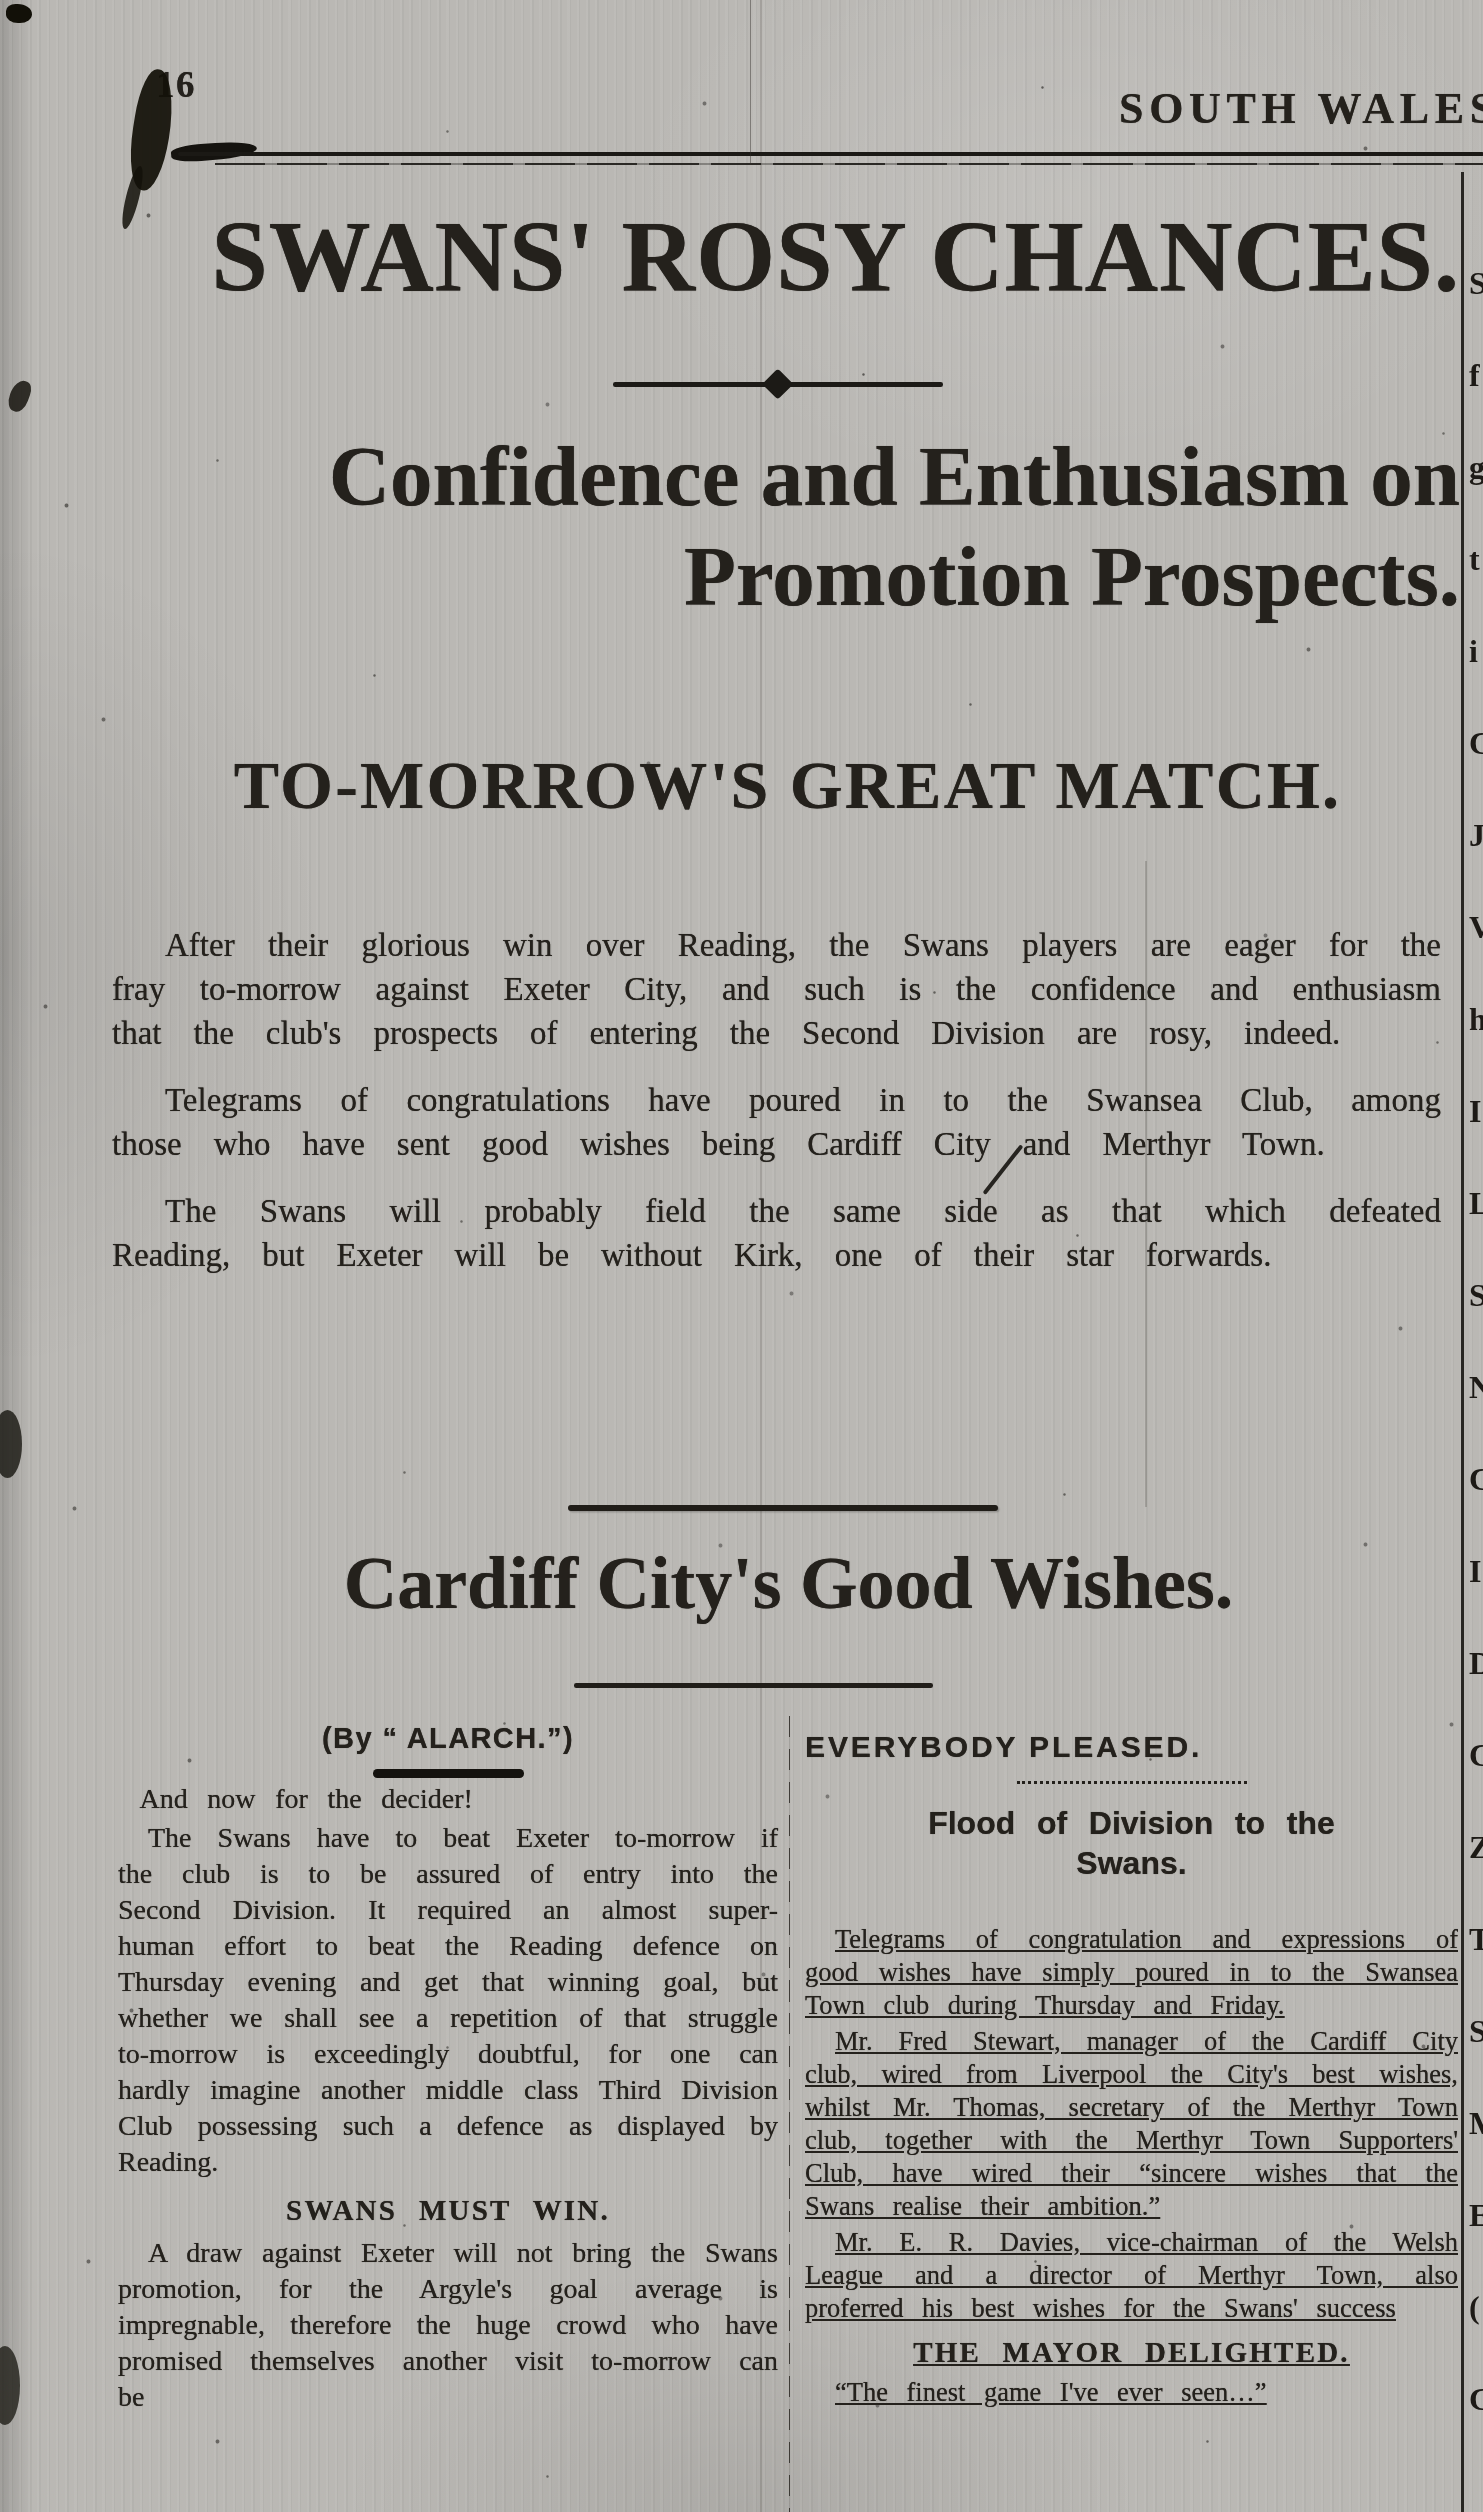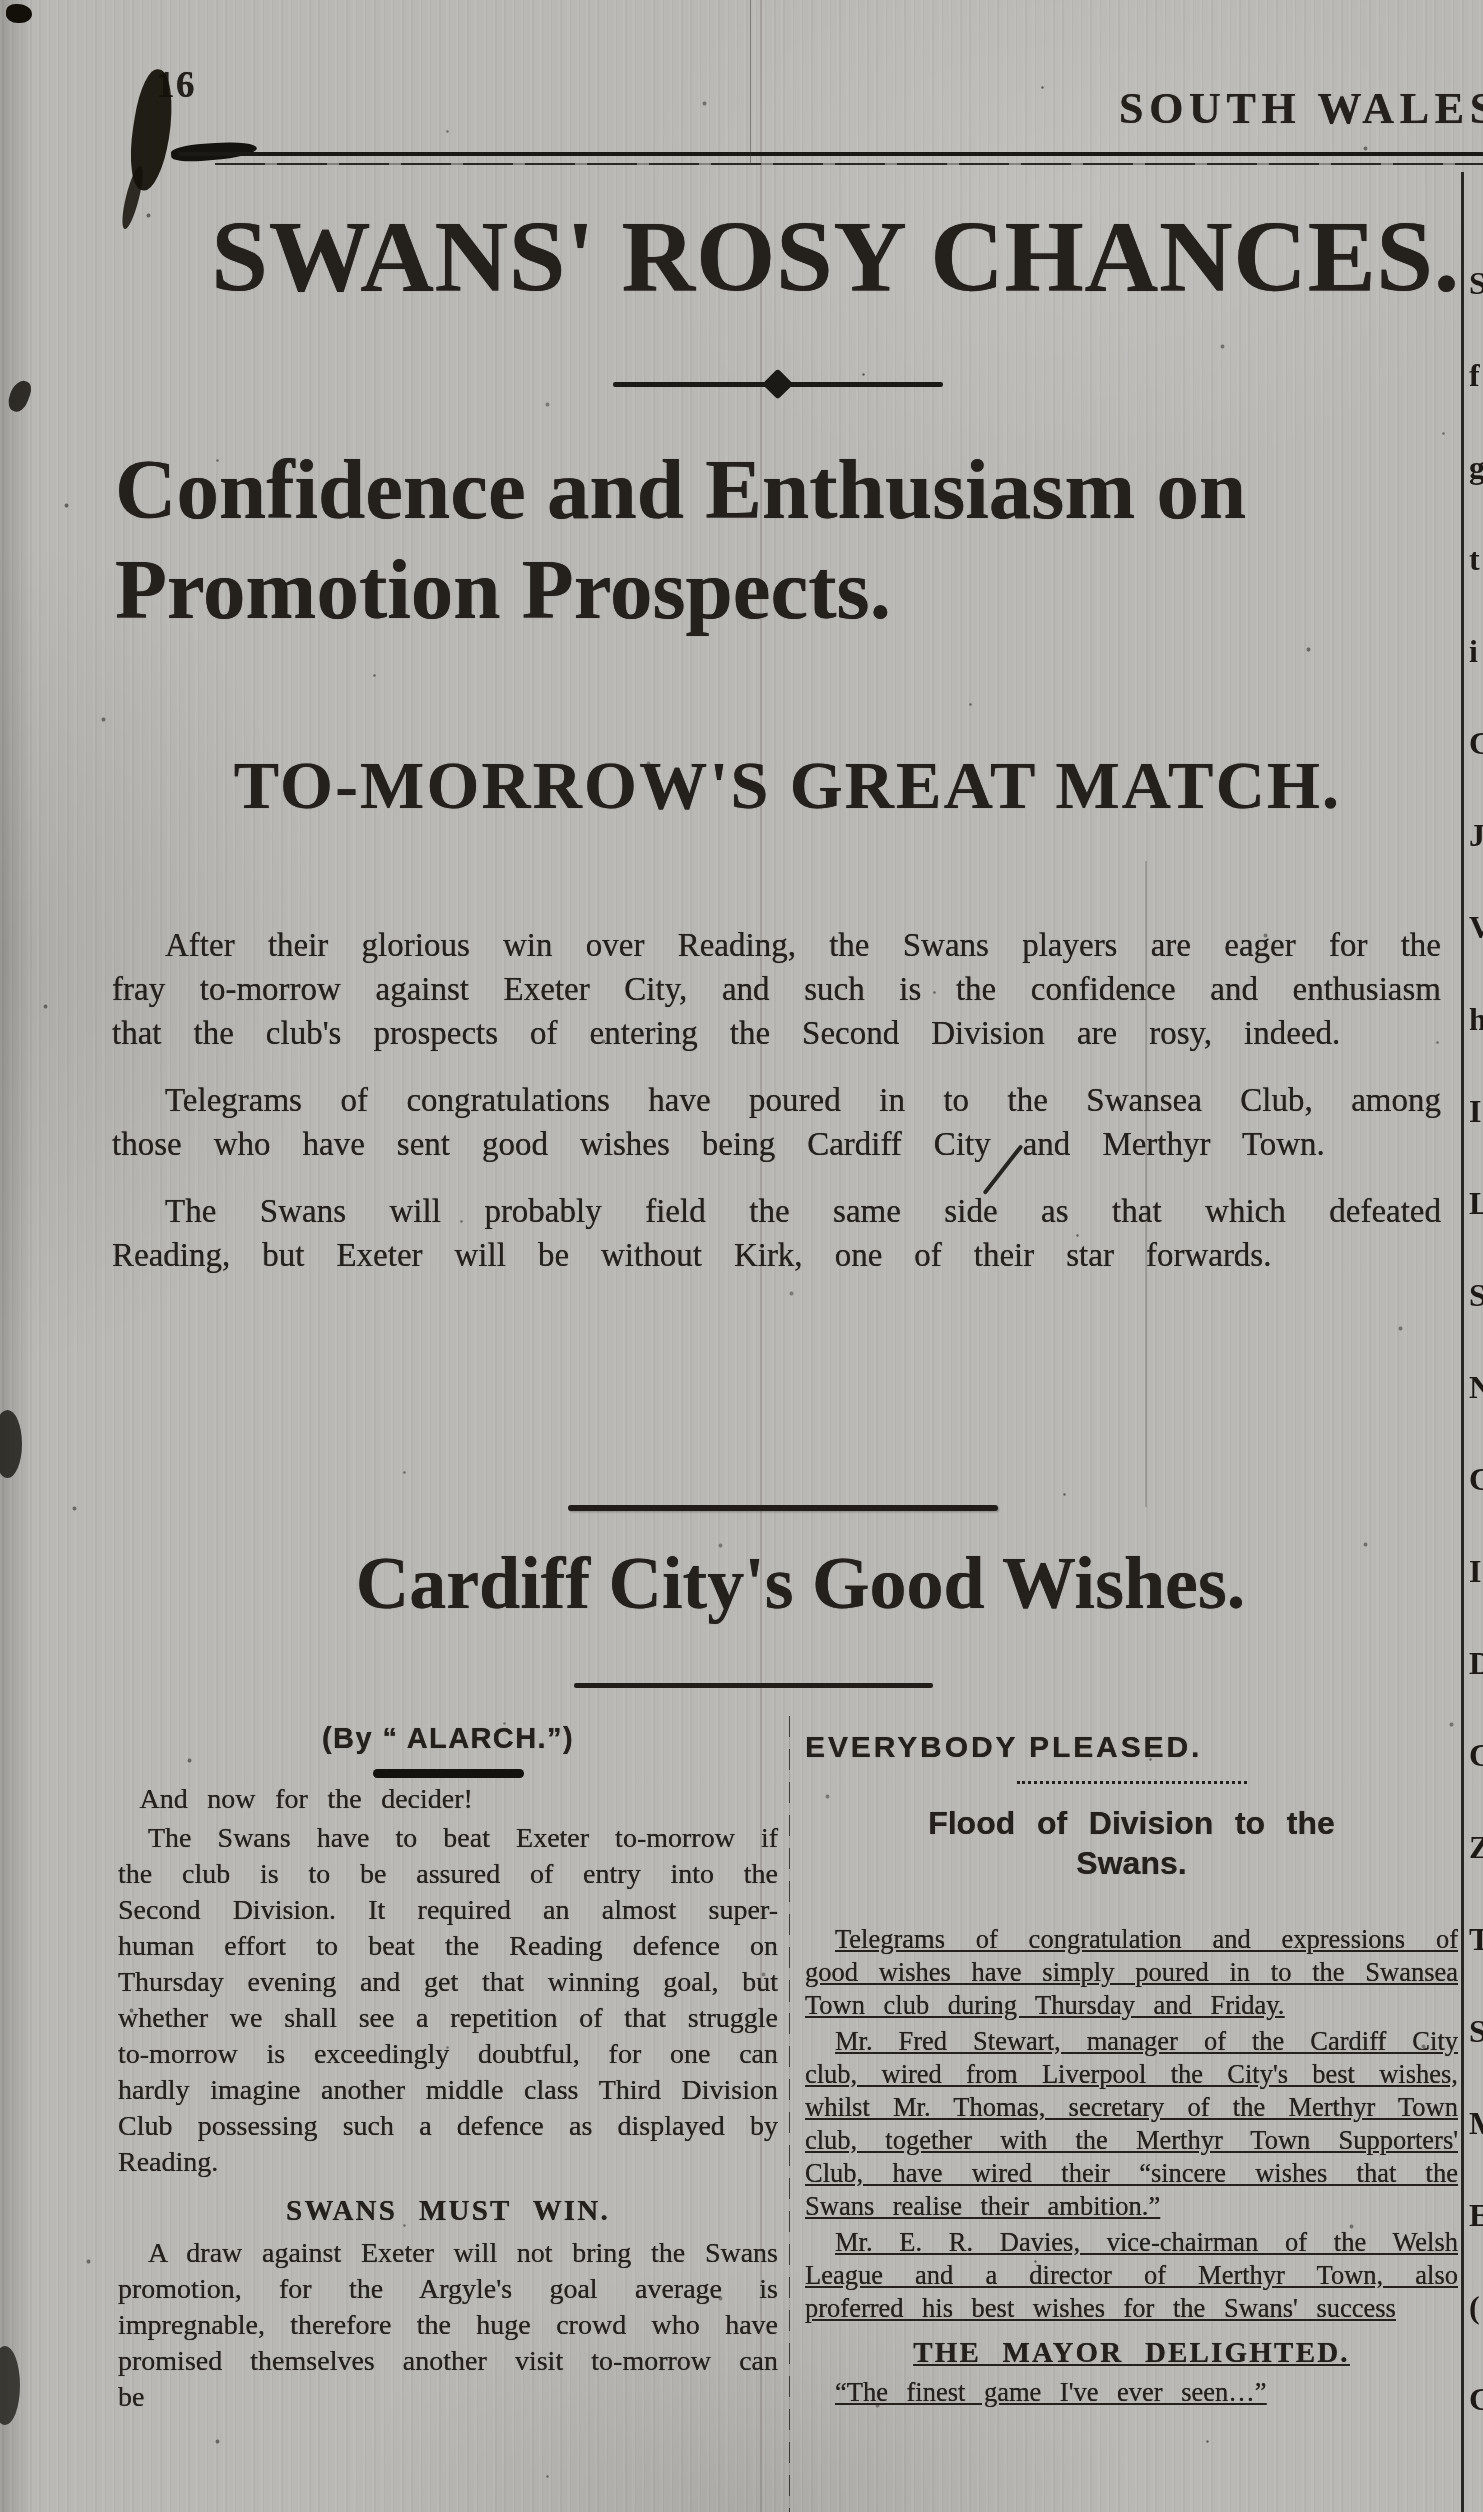--- a/index.html
+++ b/index.html
@@ -58,32 +58,32 @@
     border-radius:45% 55% 60% 40%; transform:rotate(-4deg);}
   .top-vline{left:750px; top:0; width:1.4px; height:165px; background:rgba(50,47,42,.45);}
 
   .headline{left:115px; width:1345px; top:198px; font-size:102px; font-weight:bold;
     text-align:right; letter-spacing:0.7px; white-space:nowrap;}
   .divider-diamond{left:613px; top:370px; width:330px; height:29px;}
   .divider-diamond .bar{position:absolute; left:0; right:0; top:12.2px; height:5px; background:#1c1a16; border-radius:2.2px;}
   .divider-diamond .gem{position:absolute; left:50%; top:2.9px; width:21.5px; height:21.5px; margin-left:-10.8px;
     background:#1c1a16; transform:rotate(45deg); border-radius:3.6px;}
 
-  .deck{left:115px; width:1345px; top:439px; font-size:85px; font-weight:bold;
-    text-align:left; line-height:1.18;}
+  .deck{left:115px; width:1345px; top:426px; font-size:85px; font-weight:bold;
+    text-align:right; line-height:1.18;}
   .crosshead{left:115px; width:1345px; top:746px; font-size:68px; font-weight:bold;
     text-align:center; letter-spacing:2.2px;}
 
   .intro{left:112px; width:1329px; top:923px; font-size:33px; line-height:44px;
     text-align:justify; word-spacing:.72em;}
   .intro p{margin:0 0 23px 0; text-indent:53px;}
 
   .rule-above-section{left:568px; width:430px; top:1505px; height:5.7px; background:#201d18; border-radius:2.9px;
     box-shadow:1.4px 1.4px 1.4px rgba(0,0,0,.2);}
-  .section-heading{left:128px; width:1345px; top:1541px; font-size:74px; font-weight:bold;
+  .section-heading{left:116px; width:1345px; top:1541px; font-size:74px; font-weight:bold;
     text-align:center; white-space:nowrap;}
   .rule-below-section{left:574px; width:359px; top:1683px; height:5px; background:#211e19; border-radius:2.2px;}
 
   .cols{left:118px; top:1716px; width:1340px; height:796px; overflow:hidden;}
   .col-left{position:absolute; left:0; top:0; width:660px;}
   .col-right{position:absolute; left:687px; top:0; width:653px;}
   .col-divider{position:absolute; left:671px; top:0; bottom:0; width:1.4px;
     background:repeating-linear-gradient(180deg, rgba(32,29,24,.8) 0 21.5px, rgba(32,29,24,.15) 21.5px 33px);}
 
   .byline{font-family:"Liberation Sans", sans-serif; font-weight:bold; font-size:29px;

